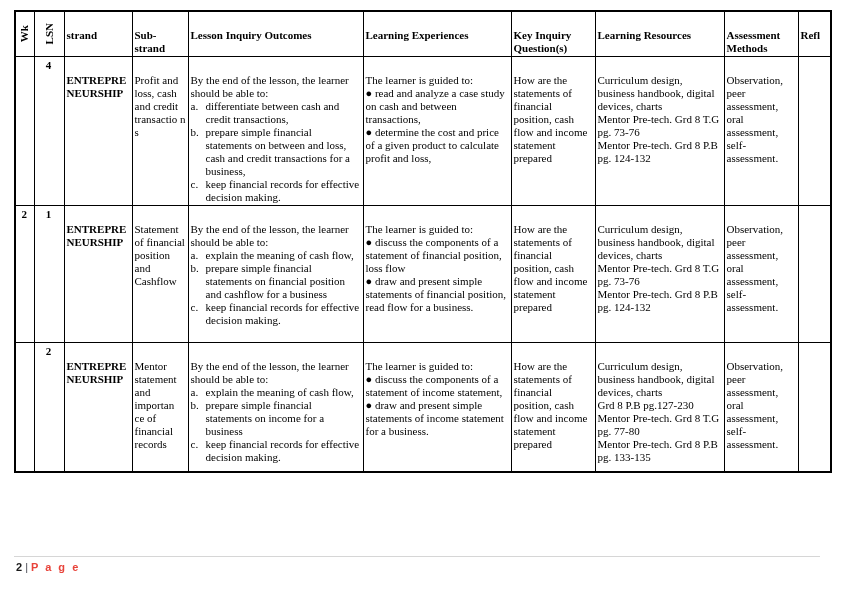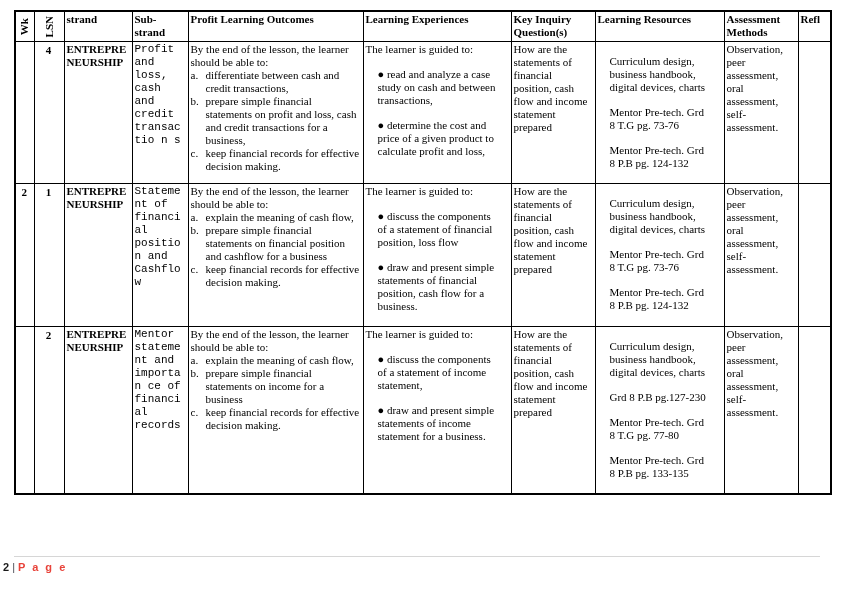--- a/index.html
+++ b/index.html
@@ -8,47 +8,47 @@
     font-family:"Liberation Serif", "DejaVu Serif", serif; color:#000;
     overflow:hidden;
   }
   table.sow {
     position:absolute; left:14px; top:10px; width:816px;
     border-collapse:collapse; table-layout:fixed;
     border:2px solid #000;
   }
   .sow th, .sow td {
     border:1px solid #000; vertical-align:top;
-    padding:1px 3px 1px 2px; font-size:11px; line-height:13px;
+    padding:17px 3px 1px 2px; font-size:11px; line-height:13px;
     overflow:hidden; text-align:left;
   }
   .sow thead tr { height:30px; }
   .sow tbody tr.r0 { height:137px; }
   .sow tbody tr.r1 { height:137px; }
   .sow tbody tr.r2 { height:129px; }
   .sow th { font-weight:bold; }
   th.h-rot { text-align:center; vertical-align:middle; padding:1px; }
   .vert {
     writing-mode:vertical-rl; transform:rotate(180deg);
     margin:0 auto; font-weight:bold; white-space:nowrap;
   }
   td.c-num { text-align:center; font-weight:bold; padding-top:2px; }
   td.c-strand { font-weight:bold; overflow-wrap:break-word; word-break:break-word; padding-left:2px; padding-right:2px;margin-top:36px; }
-  td.c-sub { overflow-wrap:break-word; word-break:break-word; padding-left:2px; padding-right:2px;font-family:Liberation Mono, monospace; }
+  td.c-sub { overflow-wrap:break-word; word-break:break-word; padding-left:2px; padding-right:2px; }
   .li { display:flex; }
   .li-label { flex:0 0 15px; }
   .li-text { flex:1 1 auto; }
   .justify { text-align:justify; }
-  .exp-bullet, .res-line { margin:12px; }
+  .exp-bullet, .res-line { margin:0; }
   .footer-rule {
     position:absolute; left:14px; top:556px; width:806px; height:1px;
     background:#d6d6d6;
   }
   .footer {
-    position:absolute; left:3px; top:561px;
+    position:absolute; left:16px; top:561px;
     font-family:"Liberation Sans", "DejaVu Sans", sans-serif;
     font-size:11px; font-weight:bold; line-height:13px;
   }
   .pgnum { color:#1a1a1a; }
   .pipe { color:#4a4b55; font-weight:normal; margin:0 3px; }
   .plabel { color:#e8433a; letter-spacing:2px; }
 </style>
 </head>
 <body>
 
@@ -70,21 +70,21 @@
     <thead>
       <tr>
         <th class="h-rot">
             <div class="vert">Wk</div>
           </th>
         <th class="h-rot">
             <div class="vert">LSN</div>
           </th>
         <th>strand</th>
         <th>Sub-strand</th>
-        <th>Profit Learning Outcomes</th>
+        <th>Lesson Inquiry Outcomes</th>
         <th>Learning Experiences</th>
         <th>Key Inquiry Question(s)</th>
         <th>Learning Resources</th>
         <th>Assessment Methods</th>
         <th>Refl</th>
       </tr>
     </thead>
     <tbody>
 
       <tr class="r0">
@@ -93,21 +93,21 @@
         <td class="c-strand">ENTREPRENEURSHIP</td>
         <td class="c-sub">Profit and loss, cash and credit transactio n s</td>
         <td>
           <div>By the end of the lesson, the learner should be able to:</div>
           <div class="li">
               <span class="li-label">a.</span>
               <span class="li-text">differentiate between cash and credit transactions,</span>
             </div>
           <div class="li">
               <span class="li-label">b.</span>
-              <span class="li-text">prepare simple financial statements on profit and loss, cash and credit transactions for a business,</span>
+              <span class="li-text">prepare simple financial statements on between and loss, cash and credit transactions for a business,</span>
             </div>
           <div class="li">
               <span class="li-label">c.</span>
               <span class="li-text">keep financial records for effective decision making.</span>
             </div>
         </td>
         <td class="justify">
           <div>The learner is guided to:</div>
           <div class="exp-bullet">● read and analyze a case study on cash and between transactions,</div>
           <div class="exp-bullet">● determine the cost and price of a given product to calculate profit and loss,</div>
@@ -139,21 +139,21 @@
               <span class="li-text">prepare simple financial statements on financial position and cashflow for a business</span>
             </div>
           <div class="li">
               <span class="li-label">c.</span>
               <span class="li-text">keep financial records for effective decision making.</span>
             </div>
         </td>
         <td>
           <div>The learner is guided to:</div>
           <div class="exp-bullet">● discuss the components of a statement of financial position, loss flow</div>
-          <div class="exp-bullet">● draw and present simple statements of financial position, cash flow for a business.</div>
+          <div class="exp-bullet">● draw and present simple statements of financial position, read flow for a business.</div>
         </td>
         <td>How are the statements of financial position, cash flow and income statement prepared</td>
         <td>
           <div class="res-line">Curriculum design, business handbook, digital devices, charts</div>
           <div class="res-line">Mentor Pre-tech. Grd 8 T.G pg. 73-76</div>
           <div class="res-line">Mentor Pre-tech. Grd 8 P.B pg. 124-132</div>
           <div class="res-line"></div>
         </td>
         <td>Observation, peer assessment, oral assessment, self-assessment.</td>
         <td></td>

